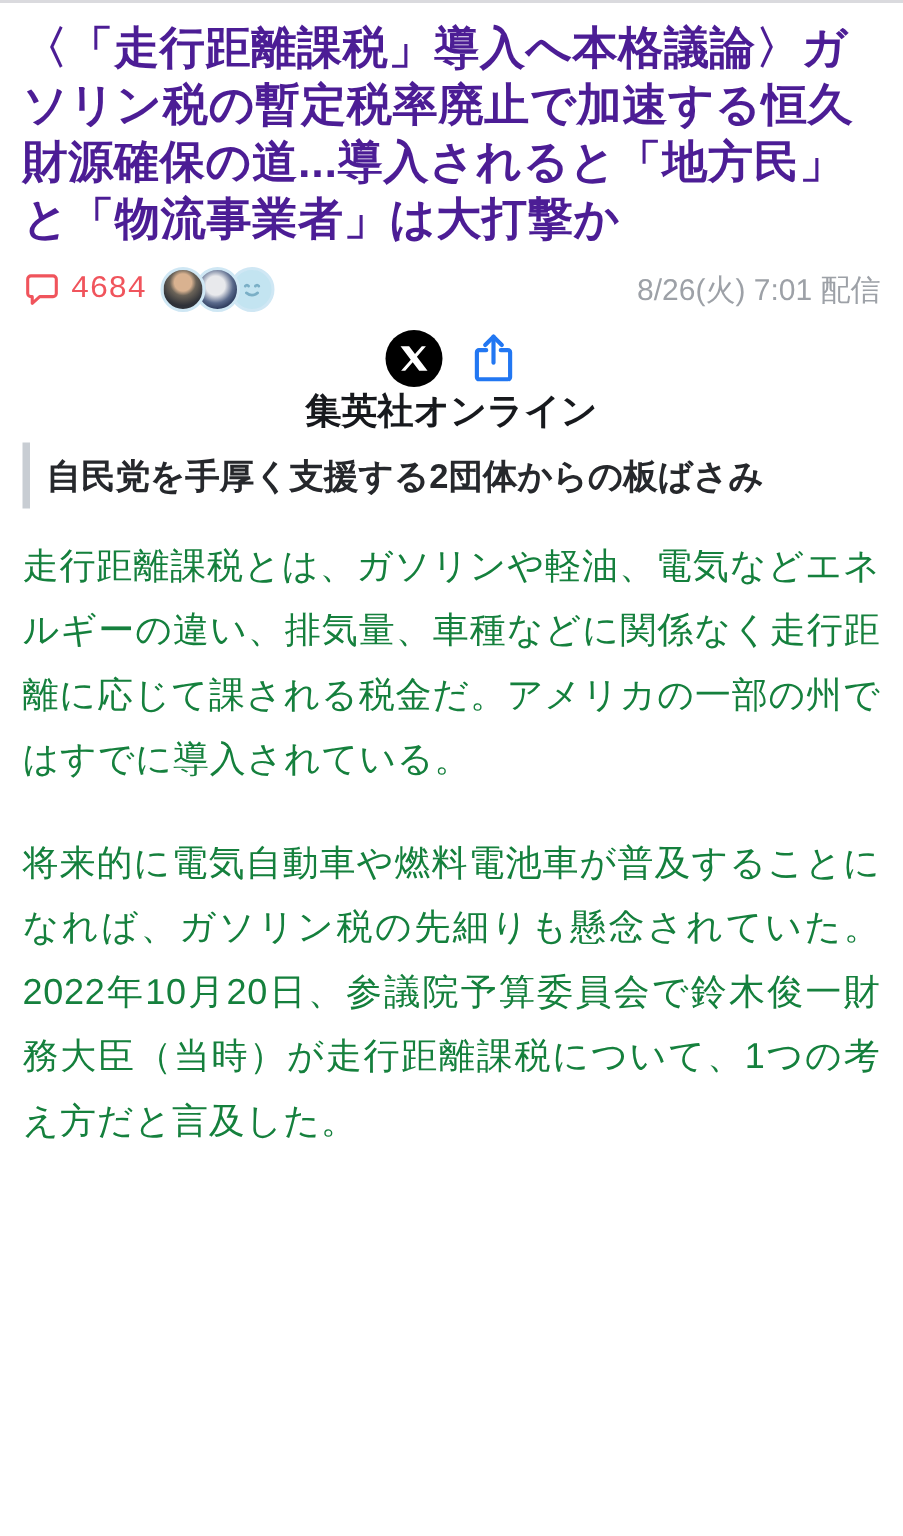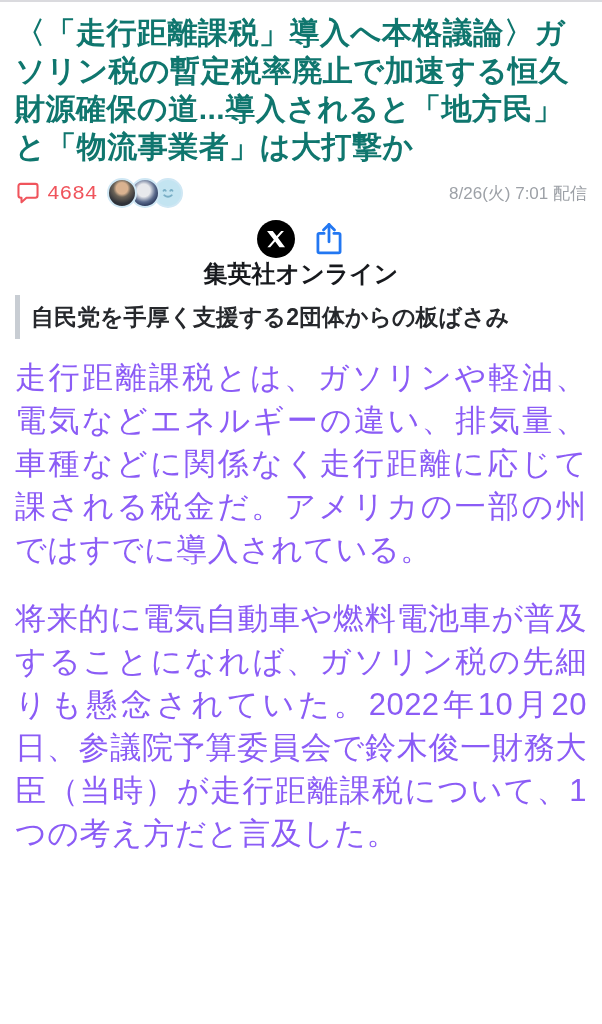--- a/index.html
+++ b/index.html
@@ -22,21 +22,21 @@
     width: 100%;
   }
   .content {
     padding: 0 15px;
   }
   .article-title {
     margin: 12px 0 0 0;
     font-size: 30px;
     line-height: 38px;
     font-weight: 700;
-    color: #0f766e;
+    color: #4c1d95;
     letter-spacing: 0.5px;
   }
   
   .meta-row {
     margin-top: 9px;
     display: flex;
     justify-content: space-between;
     align-items: center;
     height: 36px;
   }
@@ -76,21 +76,21 @@
   .avatar-cat {
     background: radial-gradient(circle at 45% 40%, #e8e9ec 0 30%, #5a6a8c 55%, #1e2c4e 80%);
     z-index: 2;
   }
   .avatar-smiley {
     background: #c3e4f1;
     z-index: 1;
   }
   .avatar-smiley svg { display: block; margin: 4px auto 0; }
   .publish-date {
-    font-size: 17px;
+    font-size: 20px;
     color: #9da1a7;
     text-align: center;
   }
   
   .share-row {
     margin-top: 9px;
     display: flex;
     justify-content: space-between;
     align-items: center;
     height: 44px;
@@ -136,23 +136,23 @@
   }
   .heading-text {
     font-size: 23px;
     font-weight: 700;
     color: #26282c;
     line-height: 44px;
   }
   
   .article-body p {
     margin: 26px 0 0 0;
-    font-size: 31px;
+    font-size: 24px;
     line-height: 43px;
-    color: #8b5cf6;
+    color: #15803d;
     text-align: justify;
     letter-spacing: 0.5px;
   }
   .article-body p:first-child {
     margin-top: 17px;
   }
 </style>
 </head>
 <body>
 

